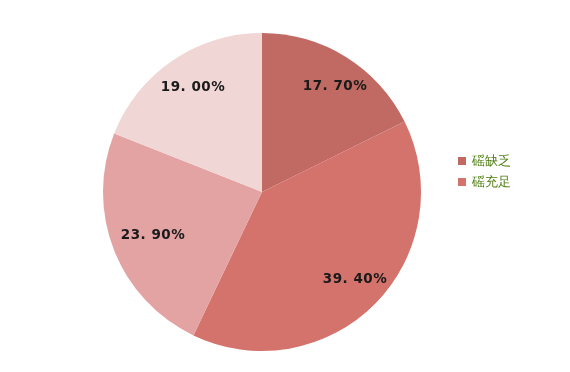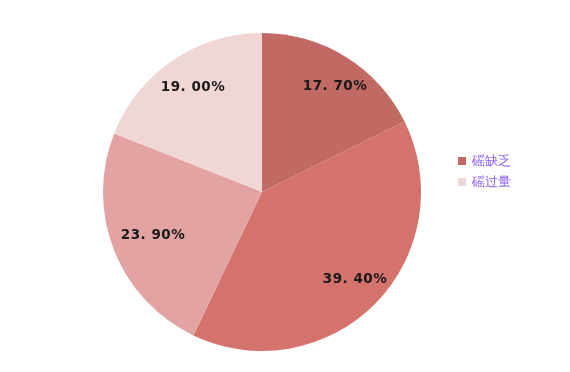--- a/index.html
+++ b/index.html
@@ -59,21 +59,21 @@
   .legend-swatch {
     width: 8px;
     height: 8px;
     flex: 0 0 8px;
     margin-right: 6px;
   }
 
   .legend-label {
     font-family: "DejaVu Sans", "Liberation Sans", sans-serif;
     font-size: 13px;
-    color: #8b5cf6;
+    color: #4d7c0f;
     white-space: nowrap;
     line-height: 1;
   }
 </style>
 </head>
 <body>
 
 <div id="chart-root">
 
   <div class="pie-wrap">
@@ -92,18 +92,18 @@
         </g>
     </svg>
   </div>
 
   <div class="legend" id="legend">
       <div class="legend-item">
         <span class="legend-swatch" style="background: rgb(192, 106, 99);"></span>
         <span class="legend-label">磘缺乏</span>
       </div>
       <div class="legend-item">
-        <span class="legend-swatch" style="background: rgb(240, 214, 212);"></span>
-        <span class="legend-label">磘过量</span>
+        <span class="legend-swatch" style="background: rgb(212, 114, 108);"></span>
+        <span class="legend-label">磘充足</span>
       </div>
     </div>
 
 </div>
 
 </body></html>

